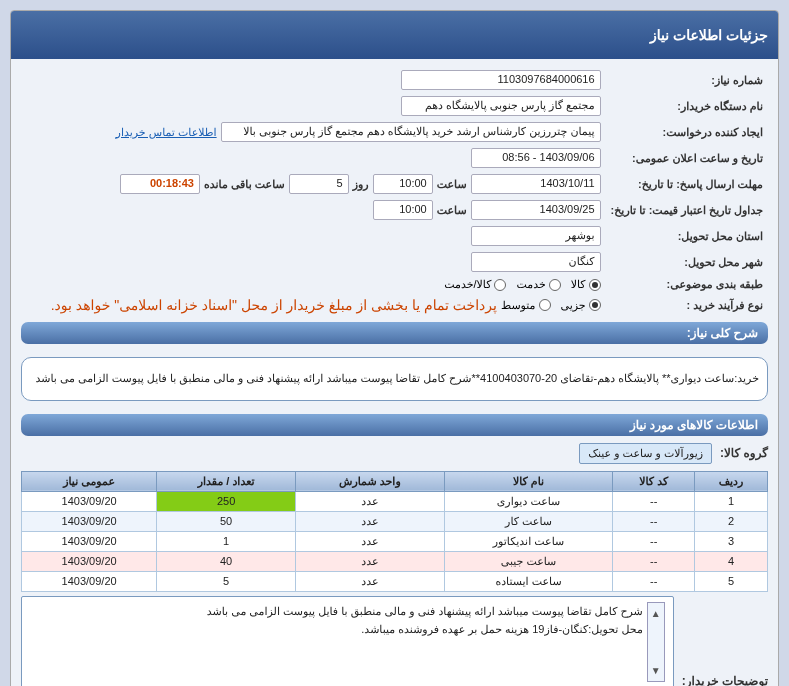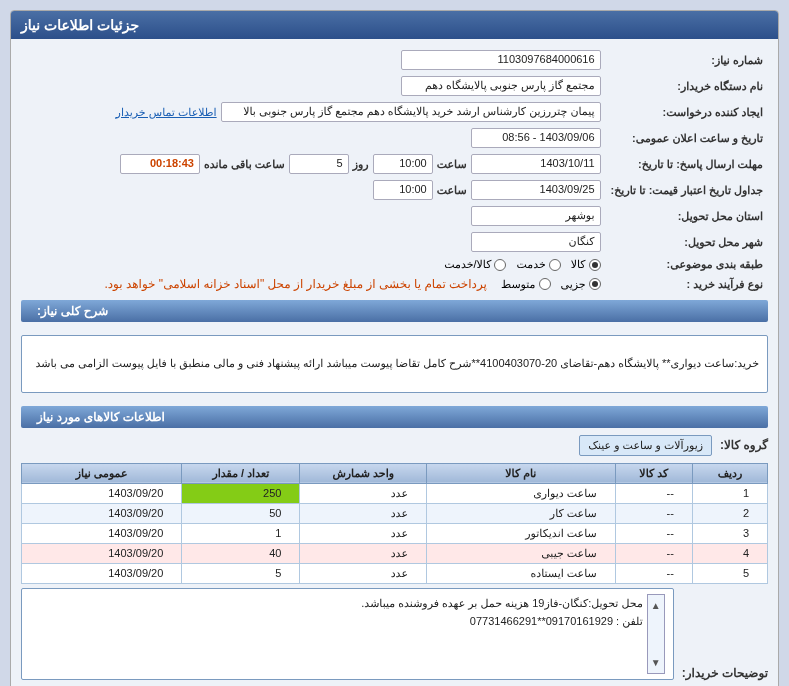--- a/index.html
+++ b/index.html
@@ -17,22 +17,22 @@
     .main-container {
       width: 769px;
       background: #fff;
       border: 1px solid #aaa;
       border-radius: 4px;
       overflow: hidden;
     }
     .header-bar {
       background: linear-gradient(to bottom, #4a6fa5, #2c4f8a);
       color: #fff;
-      text-align: left;
-      padding: 6px 10px;
+      text-align: right;
+      padding: 16px 10px;
       font-size: 14px;
       font-weight: bold;
     }
     .content-area {
       padding: 8px 10px;
       background: #eef2f8;
     }
     .info-table {
       width: 100%;
       border-collapse: collapse;
@@ -61,37 +61,37 @@
     }
     .value-box-wide { min-width: 200px; }
     .value-box-medium { min-width: 130px; }
     .value-box-small { min-width: 80px; }
     .value-box-xsmall { min-width: 60px; }
     .blue-link { color: #1a5fb4; cursor: pointer; text-decoration: underline; }
     .row-flex { display: flex; align-items: center; gap: 4px; flex-wrap: wrap; }
     .section-header {
       background: linear-gradient(to bottom, #7fa8d8, #4a6fa5);
       color: #fff;
-      text-align: left;
-      padding: 4px 16px;
+      text-align: right;
+      padding: 4px 10px;
       font-weight: bold;
       font-size: 12px;
       margin: 6px 0 4px 0;
-      border-radius: 2px;
+      border-radius: 7px;
     }
     .narration-box {
       background: #fff;
       border: 1px solid #7a9abf;
-      padding: 19px 8px;
+      padding: 12px 8px;
       font-size: 11px;
       color: #222;
       margin: 13px 0;
       text-align: right;
       line-height: 1.6;
-      border-radius: 2px;
+      border-radius: 10px;
     }
     .group-box {
       background: #d8e8f8;
       border: 1px solid #7a9abf;
       padding: 3px 8px;
       font-size: 11px;
       color: #222;
       border-radius: 2px;
       margin: 3px 0;
     }
@@ -104,22 +104,22 @@
     .data-table th {
       background: linear-gradient(to bottom, #c8d8ee, #a0b8d8);
       border: 1px solid #7a9abf;
       padding: 3px 5px;
       text-align: center;
       font-weight: bold;
       color: #222;
     }
     .data-table td {
       border: 1px solid #b0c8e0;
-      padding: 3px 18px;
-      text-align: right;
+      padding: 3px 5px;
+      text-align: center;
       background: #fff;
       color: #222;
     }
     .data-table tr:nth-child(even) td { background: #eef4fc; }
     .data-table tr:nth-child(4) td { background: #ffe8e8; }
     .remarks-box {
       background: #fff;
       border: 1px solid #7a9abf;
       padding: 5px 8px;
       font-size: 11px;
@@ -301,21 +301,21 @@
             <div class="radio-group">
               <label class="radio-item">
                 <div class="radio-dot selected"></div>
                 <span>جزیی</span>
               </label>
               <label class="radio-item">
                 <div class="radio-dot"></div>
                 <span>متوسط</span>
               </label>
             </div>
-            <span style="color:#cc4400; font-size:12px; margin-right:10px;">پرداخت تمام یا بخشی از مبلغ خریدار از محل "اسناد خزانه اسلامی" خواهد بود.</span>
+            <span style="color:#cc4400; font-size:14px; ">پرداخت تمام یا بخشی از مبلغ خریدار از محل "اسناد خزانه اسلامی" خواهد بود.</span>
           </div>
         </td>
       </tr>
     </tbody>
       </table>
 
     <div class="section-header">
       <span>شرح کلی نیاز:</span>
     </div>
     <div class="narration-box">خرید:ساعت دیواری** پالایشگاه دهم-تقاضای 20-4100403070**شرح کامل تقاضا پیوست میباشد ارائه پیشنهاد فنی و مالی منطبق با فایل پیوست الزامی می باشد</div>
@@ -387,22 +387,22 @@
     <div class="remarks-row">
       <span class="remarks-label">توضیحات خریدار:</span>
       <div style="flex:1;">
         <div class="remarks-box">
           <div style="display:flex; gap:4px;">
             <div class="remarks-scroll">
               <span class="scroll-arrow">▲</span>
               <span class="scroll-arrow">▼</span>
             </div>
             <div style="flex:1; font-size:11px; line-height:1.7; text-align:right;">
+              <div>شرح کامل تقاضا پیوست میباشد ارائه پیشنهاد فنی و مالی منطبق با فایل پیوست الزامی می باشد</div>
               <div>محل تحویل:کنگان-فاز19 هزینه حمل بر عهده فروشنده میباشد.</div>
-              <div>تلفن : 09170161929**07731466291</div>
             </div>
           </div>
         </div>
       </div>
     </div>
 
     <div class="btn-row">
       <button class="btn">چاپ</button>
       <button class="btn">بازگشت</button>
     </div>

